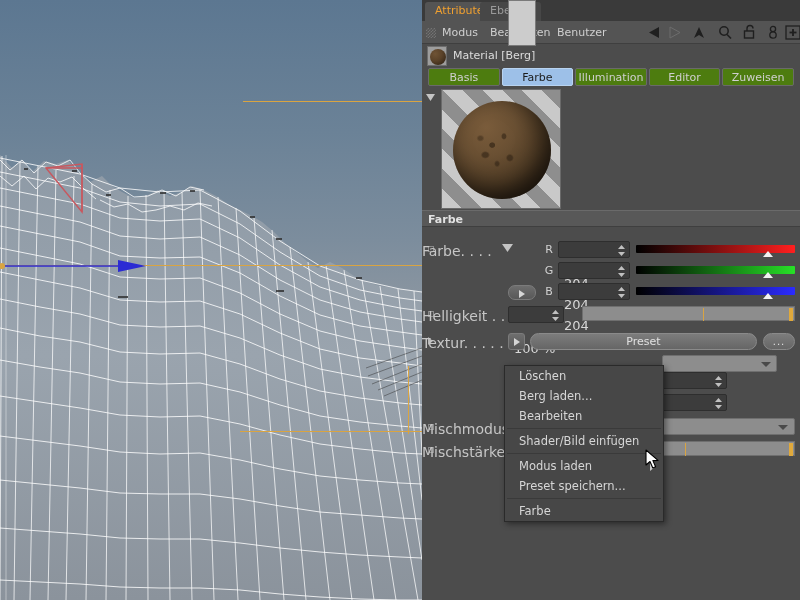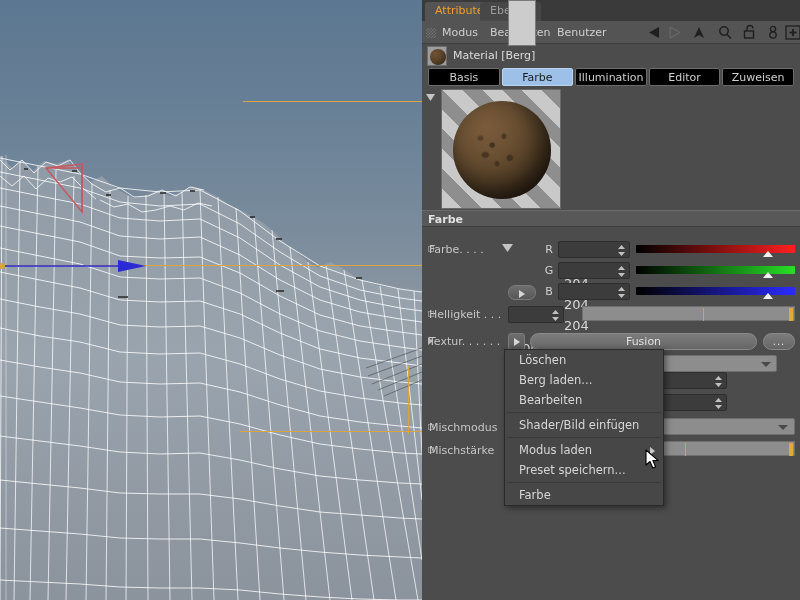--- a/index.html
+++ b/index.html
@@ -72,21 +72,21 @@
     position: absolute; left: 31px; top: 5px; font-size: 11px; color: #dcdcdc;
   }
 
   
   #mat-tabs {
     position: relative; height: 18px; margin: 0 6px;
     display: flex; gap: 2px;
   }
   .mtab {
     flex: 1; height: 18px; line-height: 17px; text-align: center;
-    font-size: 11px; color: #cfcfcf; background: #000000;
+    font-size: 11px; color: #cfcfcf; background: #4d7c0f;
     border: 1px solid #6a6a6a; border-radius: 2px;
   }
   .mtab.sel { background: #9dc0e8; color: #1c1c1c; border-color: #b8d3f0; }
 
   
   #preview-area { position: relative; height: 122px; margin-top: 2px; background: #4c4c4c; }
   #prev-arrow { position: absolute; left: 4px; top: 4px; }
   #prev-box {
     position: absolute; left: 19px; top: 1px; width: 120px; height: 120px;
     border: 1px solid #6a6a6a; overflow: hidden;
@@ -116,21 +116,21 @@
     border-top: 1px solid #6a6a6a; border-bottom: 1px solid #3f3f3f;
   }
   .sec-head span {
     position: absolute; left: 6px; top: 2px;
     font-size: 11px; font-weight: bold; color: #e2e2e2;
   }
 
   
   .prow { position: absolute; left: 0; width: 378px; height: 21px; }
   .plabel {
-    position: absolute; left: 7px; top: 4px; font-size: 11px; color: #c6c6c6;
+    position: absolute; left: 0; top: 4px; font-size: 14px; color: #c6c6c6;
     white-space: nowrap;
   }
   .pdot {
     position: absolute; left: 6px; top: 7px; width: 6px; height: 6px;
     border: 1px solid #8a8a8a; background: #4c4c4c;
   }
   .ptri {
     position: absolute; left: 6px; top: 6px; width: 0; height: 0;
     border-left: 5px solid #b9b9b9;
     border-top: 4px solid transparent; border-bottom: 4px solid transparent;
@@ -187,21 +187,21 @@
     border: 1px solid #6f6f6f; border-radius: 2px;
   }
   .dropcaret {
     position: absolute; width: 0; height: 0;
     border-left: 5px solid transparent; border-right: 5px solid transparent;
     border-top: 5px solid #4a4a4a;
   }
 
   
   #ctxmenu {
-    position: absolute; left: 504px; top: 349px; width: 160px;
+    position: absolute; left: 504px; top: 365px; width: 160px;
     background: #474747; border: 1px solid #2a2a2a;
     box-shadow: 2px 2px 6px rgba(0,0,0,.45);
     z-index: 40;
   }
   .ci {
     position: relative; height: 20px; line-height: 20px;
     padding-left: 14px; font-size: 11.5px; color: #d6d6d6; white-space: nowrap;
   }
   .ci.hl { background: #9a9a9a; color: #101010; }
   .ci .subcaret {
@@ -486,21 +486,21 @@
 
     <div class="prow" style="top:331px;">
       <div class="ptri"></div>
       <div class="plabel">Textur. . . . . .</div>
     </div>
     <div class="smallbtn" style="left:86px; top:333px;">
       <svg style="position:absolute;left:5px;top:4px;" width="7" height="8">
           <path d="M0,0 L6,4 L0,8 Z" fill="#d6d6d6"></path>
         </svg>
     </div>
-    <div class="pillbtn" style="left:108px; top:333px; width:227px;">Fusion</div>
+    <div class="pillbtn" style="left:108px; top:333px; width:227px;">Preset</div>
     <div class="pillbtn" style="left:341px; top:333px; width:32px; font-size:10px; letter-spacing:1px;">...</div>
 
     <div class="dropfield" style="left:240px; top:355px; width:115px;">
       <div class="dropcaret" style="right:5px; top:6px;"></div>
     </div>
     <div class="numfield" style="left:240px; top:372px; width:65px;">
       <svg class="spin">
           <path d="M3.5,0 L7,4 L0,4 Z" fill="#c0c0c0"></path>
           <path d="M3.5,11 L7,7 L0,7 Z" fill="#c0c0c0"></path>
         </svg>

